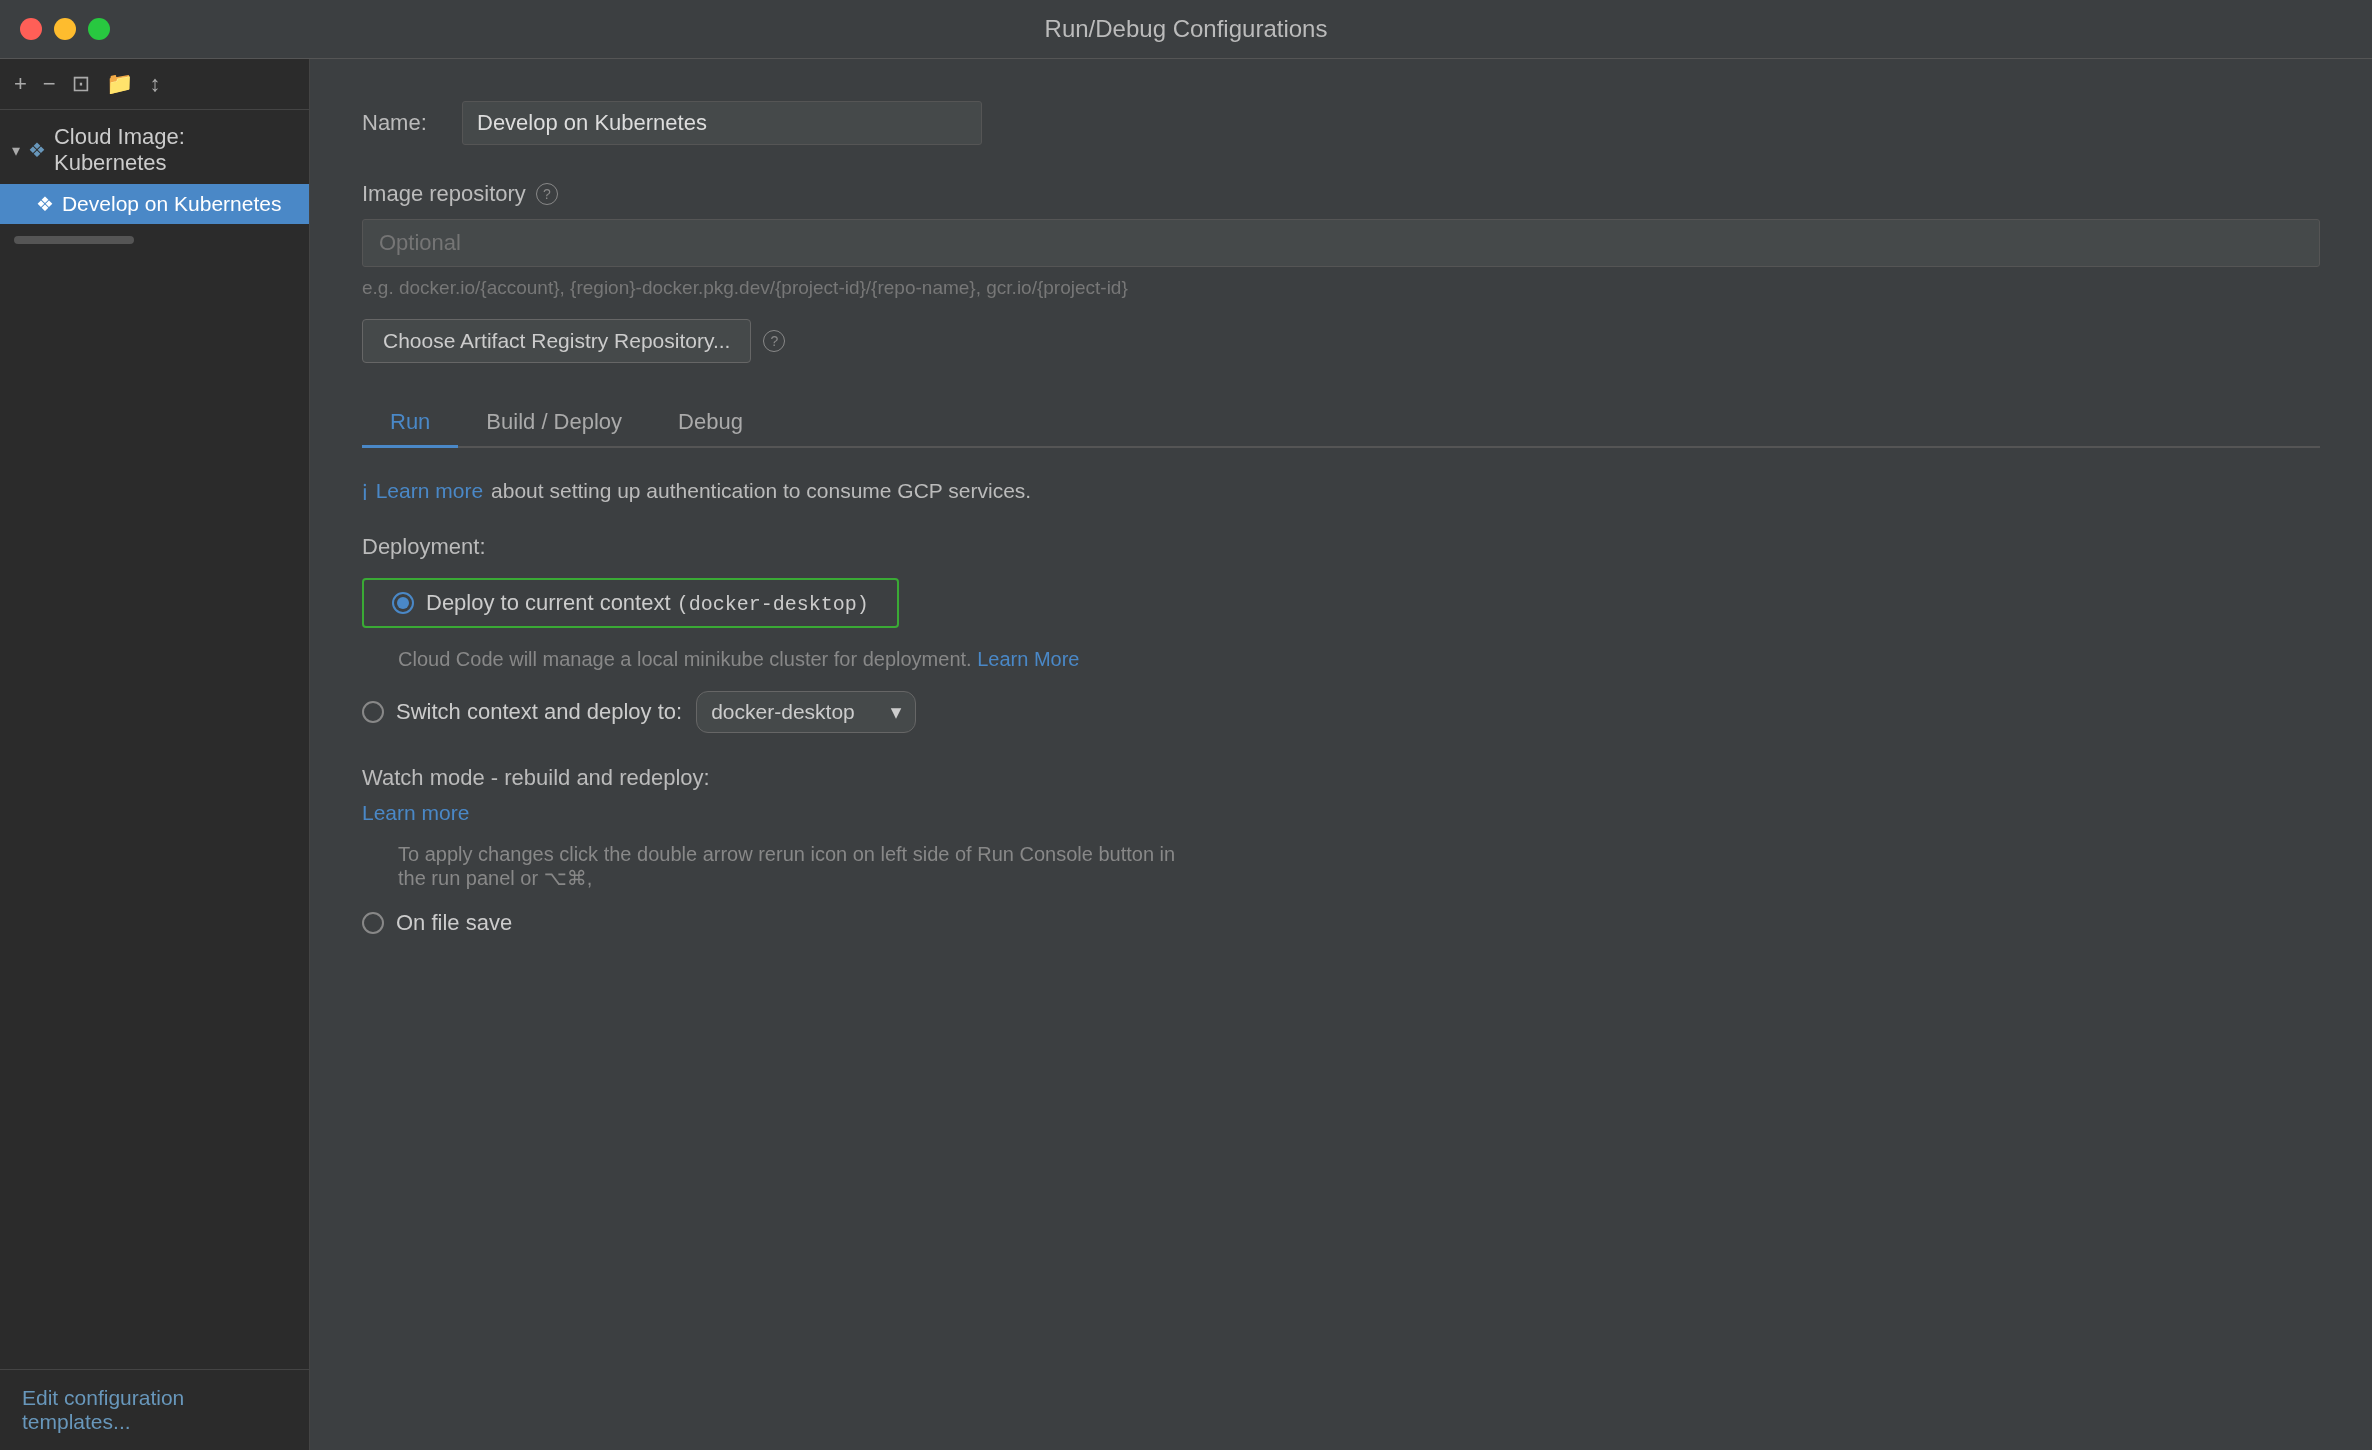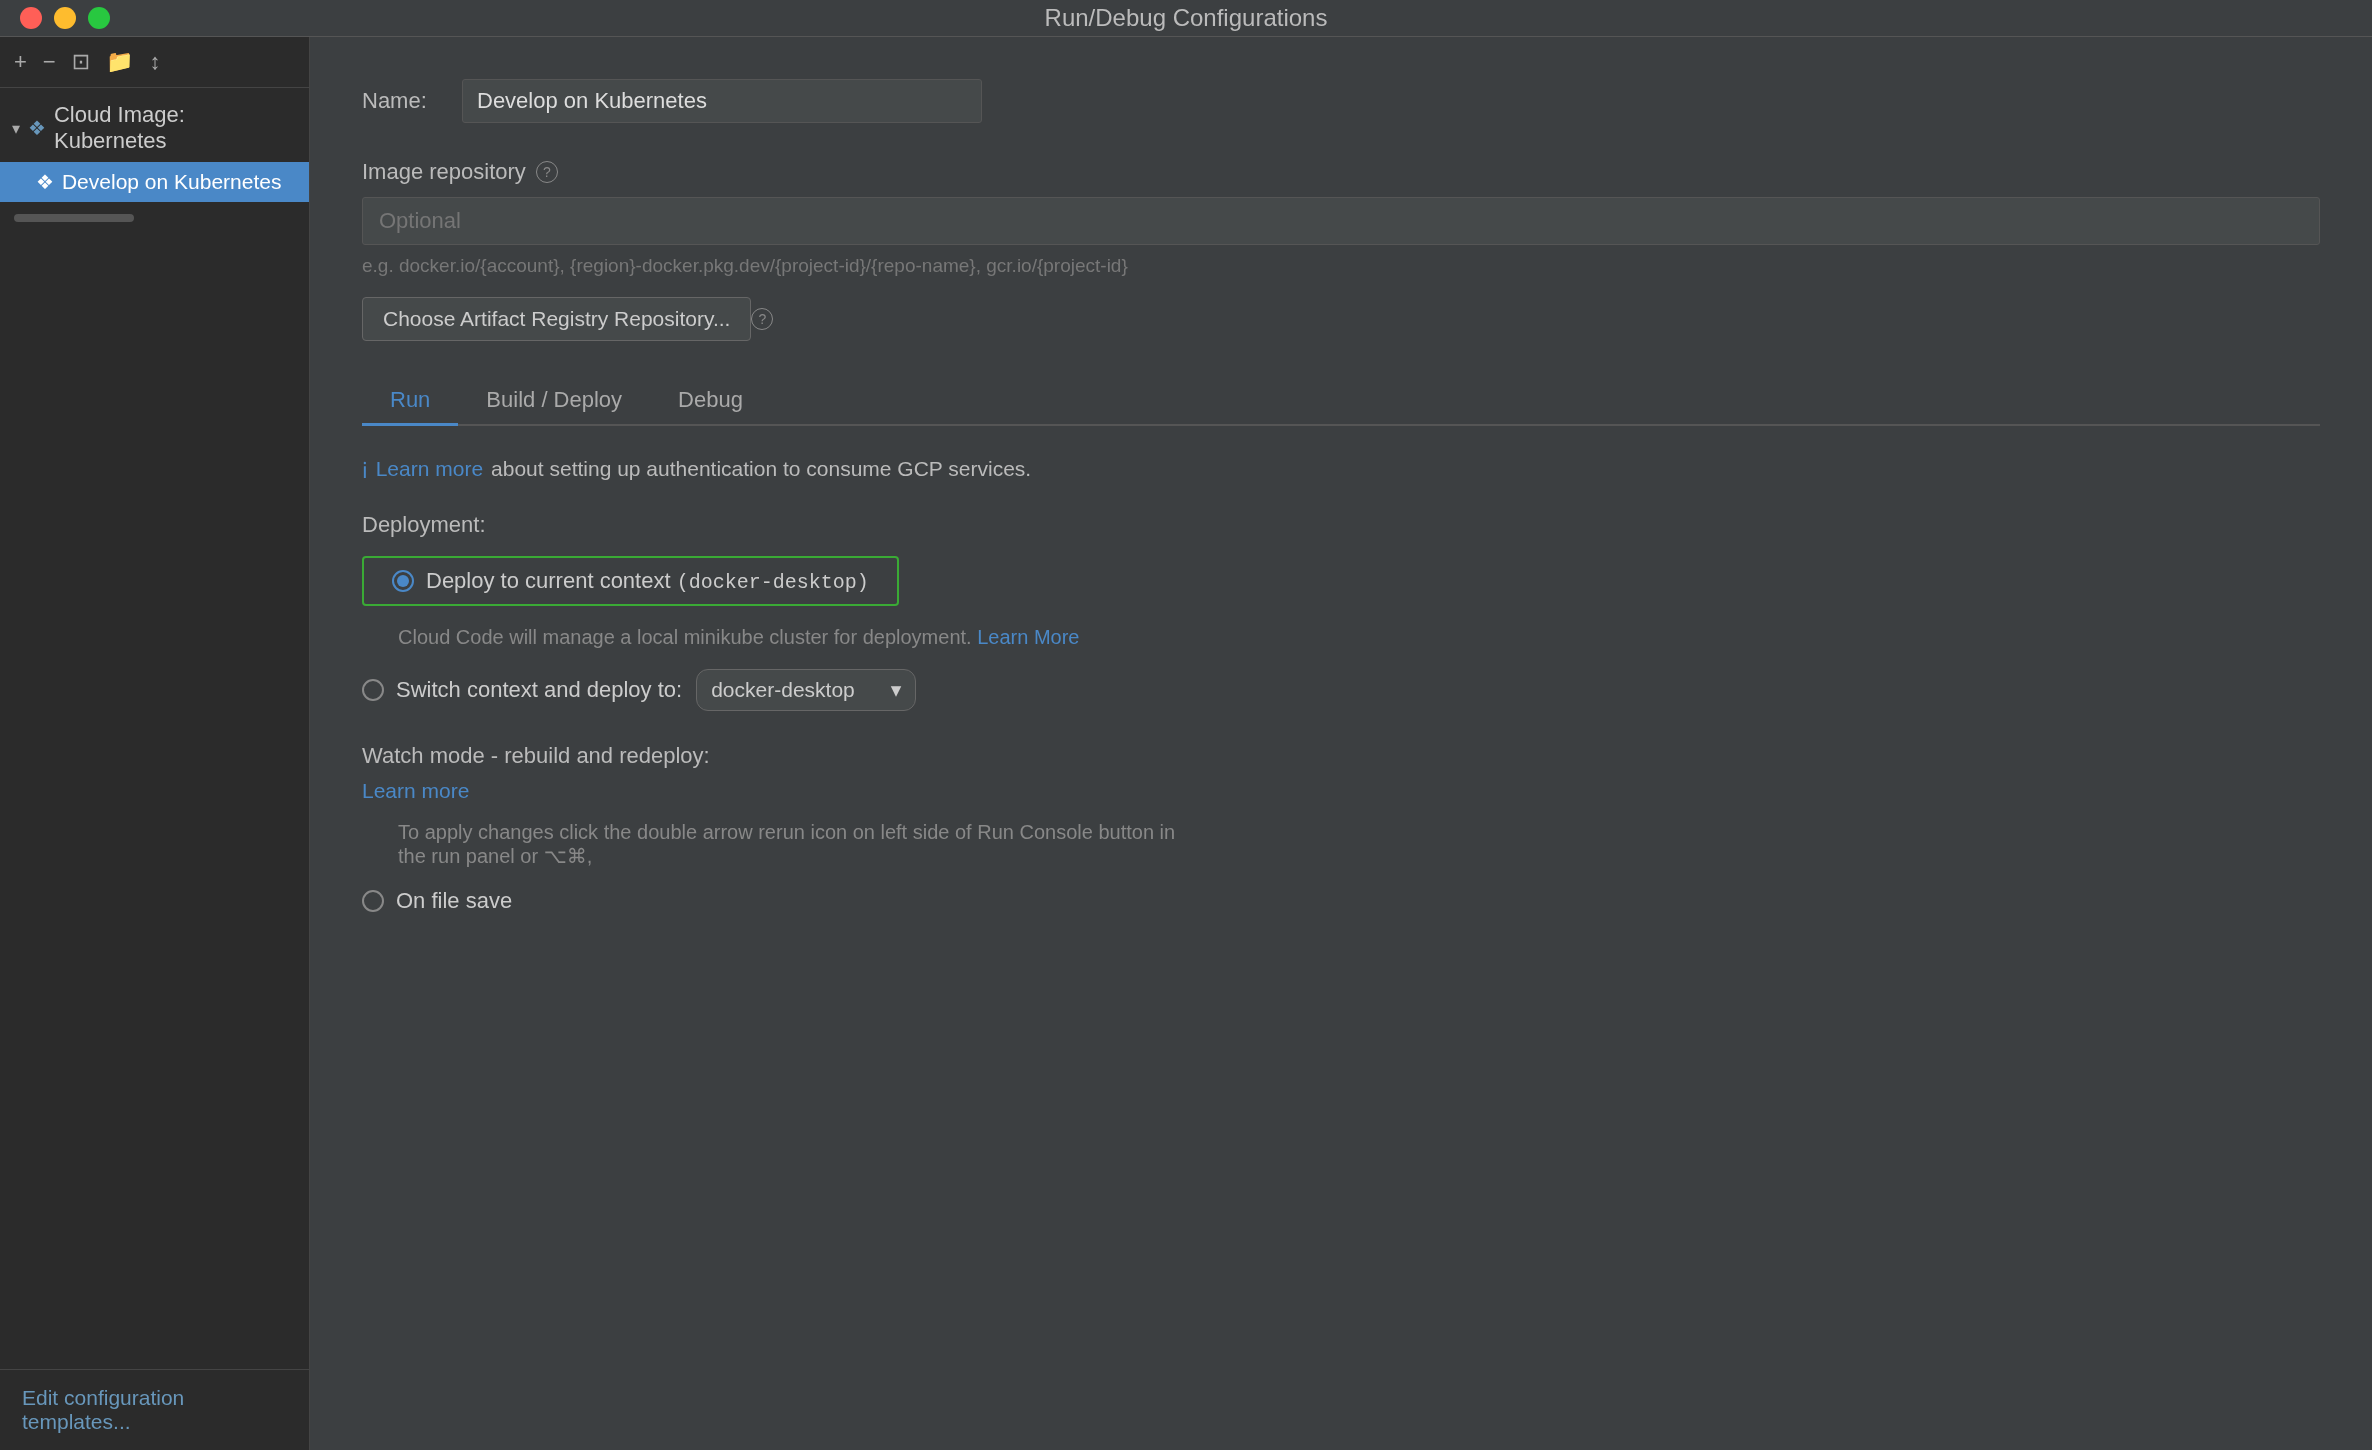--- a/index.html
+++ b/index.html
@@ -10,21 +10,21 @@
       width: 2372px;
       height: 1450px;
       overflow: hidden;
       display: flex;
       flex-direction: column;
     }
 
     
     .titlebar {
       background: #3c3f41;
-      height: 37px;
+      height: 59px;
       display: flex;
       align-items: center;
       justify-content: center;
       position: relative;
       flex-shrink: 0;
       border-bottom: 1px solid #555;
     }
     .titlebar-title {
       color: #bbb;
       font-size: 24px;
@@ -205,21 +205,21 @@
       margin-bottom: 20px;
     }
     .choose-btn {
       background: #45494a;
       border: 1px solid #666;
       color: #ccc;
       font-size: 21px;
       padding: 9px 20px;
       border-radius: 4px;
       cursor: pointer;
-      margin-right: 0;
+      margin-right: 12px;
     }
     .choose-btn-row {
       display: flex;
       align-items: center;
       margin-bottom: 36px;
     }
 
     
     .tabs {
       display: flex;

